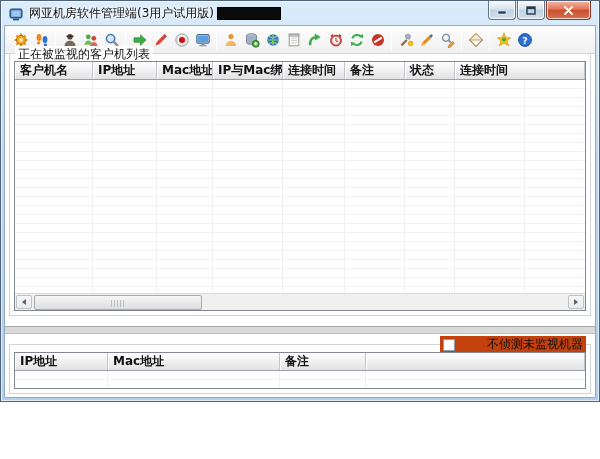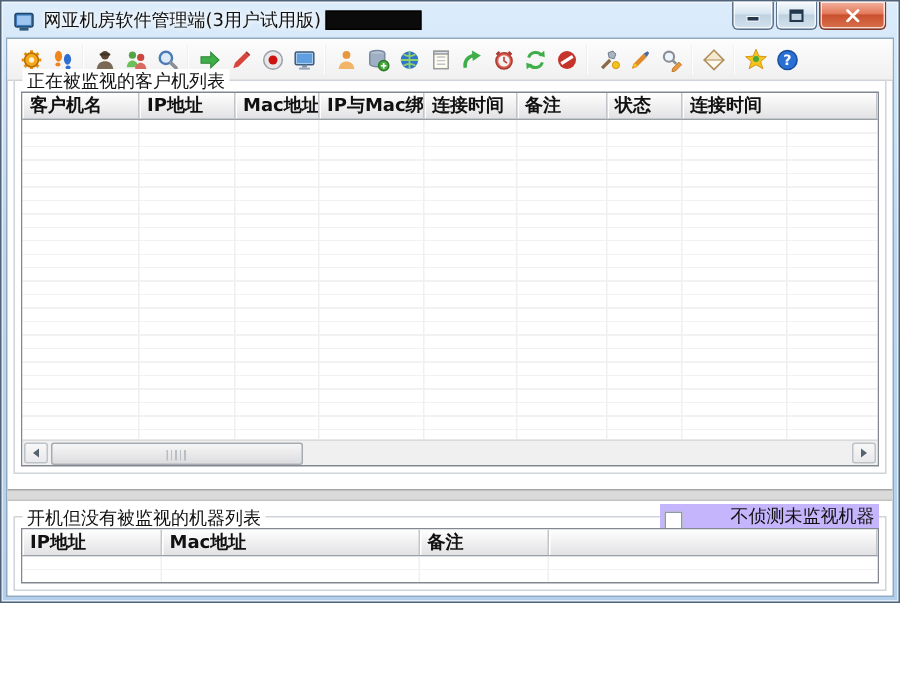--- a/index.html
+++ b/index.html
@@ -58,21 +58,21 @@
   .sb-thumb{position:absolute;left:2px;top:0;height:15px;width:168px;border:1px solid #a6abb0;border-radius:2px;
             background:linear-gradient(#f6f6f6,#dddde0);}
   .sb-thumb::after{content:"";position:absolute;left:50%;top:4px;width:14px;height:7px;transform:translateX(-50%);
             background:repeating-linear-gradient(to right,#b9bec3 0 1px,transparent 1px 3px);}
   .arr-l{width:0;height:0;border:3.5px solid transparent;border-right:4.5px solid #55636f;margin-right:3px;}
   .arr-r{width:0;height:0;border:3.5px solid transparent;border-left:4.5px solid #55636f;margin-left:3px;}
   
   .splitter{position:absolute;left:0;right:0;top:300px;height:8px;background:#dadada;
             border-top:1px solid #a6a6a6;border-bottom:1px solid #c2c2c2;}
   
-  .chk{position:absolute;top:-9px;right:4px;background:#c4b5fd;padding:0 3px;display:flex;align-items:flex-end;cursor:default;gap:28px;}
+  .chk{position:absolute;top:-9px;right:4px;background:#c2410c;padding:0 3px;display:flex;align-items:center;cursor:default;gap:28px;}
   .chk input{appearance:none;-webkit-appearance:none;width:12px;height:12px;margin:0 4px 0 0;background:#fff;
              border:1px solid #8e9aa5;}
 </style>
 </head>
 <body>
 
 <div class="window">
 
   <div class="titlebar">
     <span class="app-icon">
@@ -304,21 +304,20 @@
           <div class="sb-btn">
               <i class="arr-r"></i>
             </div>
         </div>
       </div>
     </div>
 
     <div class="splitter"></div>
 
     <div class="group group2">
-      <span class="group-label">开机但没有被监视的机器列表</span>
       <label class="chk">
         <input type="checkbox" style="">
         <span>不侦测未监视机器</span>
       </label>
       <div class="lv lv2">
         <div class="lv-header" id="lv2h">
             <div class="lv-hcell" style="width: 93px;">IP地址</div>
             <div class="lv-hcell" style="width: 172px;">Mac地址</div>
             <div class="lv-hcell" style="width: 86px;">备注</div>
             <div class="lv-hcell fill"></div>

